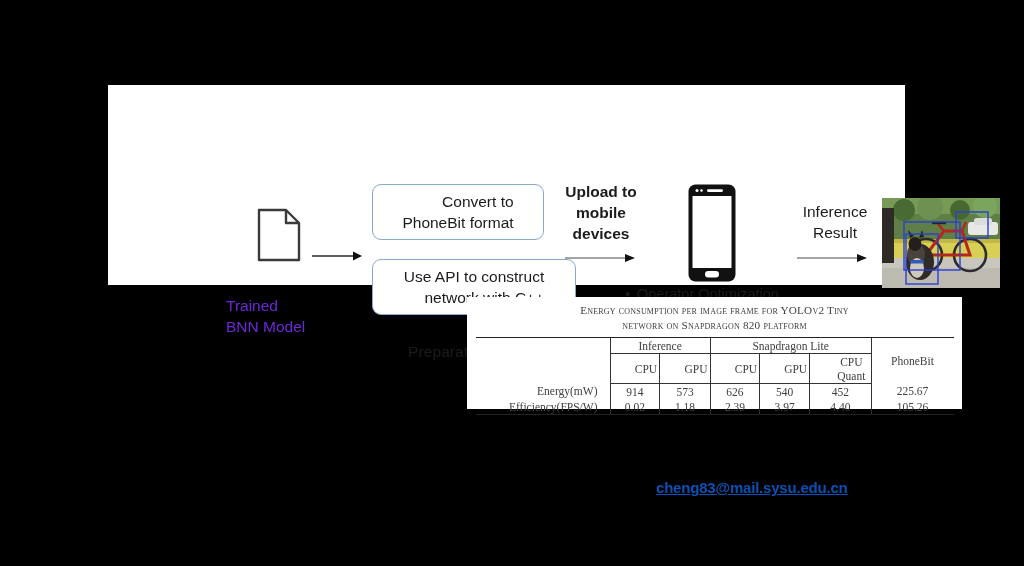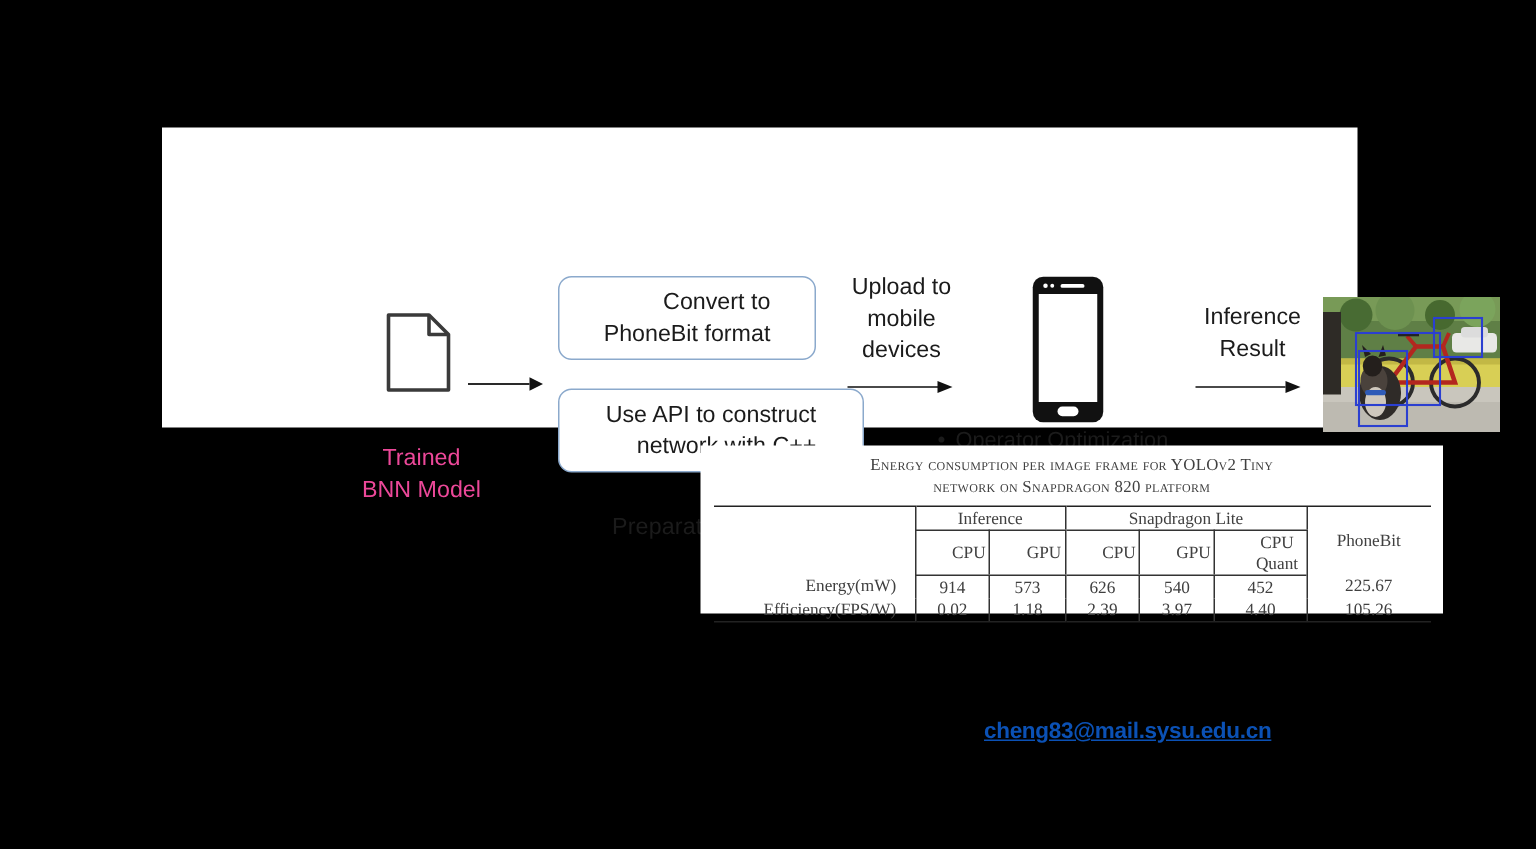--- a/index.html
+++ b/index.html
@@ -44,24 +44,24 @@
     font-family: "Liberation Sans", sans-serif;
     white-space: nowrap;
     letter-spacing: 0.1px;
   }
 
   #trained-label {
     position: absolute;
     left: 118px;
     top: 210px;
     width: 110px;
-    text-align: center;
+    text-align: left;
     font-size: 15.5px;
     line-height: 21px;
-    color: #ec4899;
+    color: #6d28d9;
     white-space: nowrap;
   }
 
   
   .round-box {
     position: absolute;
     box-sizing: border-box;
     border: 1.4px solid #8ba9cc;
     border-radius: 9px;
     background: #ffffff;
@@ -101,20 +101,21 @@
   
   #upload-caption {
     position: absolute;
     left: 441px;
     top: 96px;
     width: 104px;
     text-align: center;
     font-size: 15.5px;
     line-height: 21px;
     color: #1b1b1b;
+    font-weight: bold;
   }
 
   
   #phone-icon {
     position: absolute;
     left: 580px;
     top: 99px;
     width: 48px;
     height: 98px;
   }

